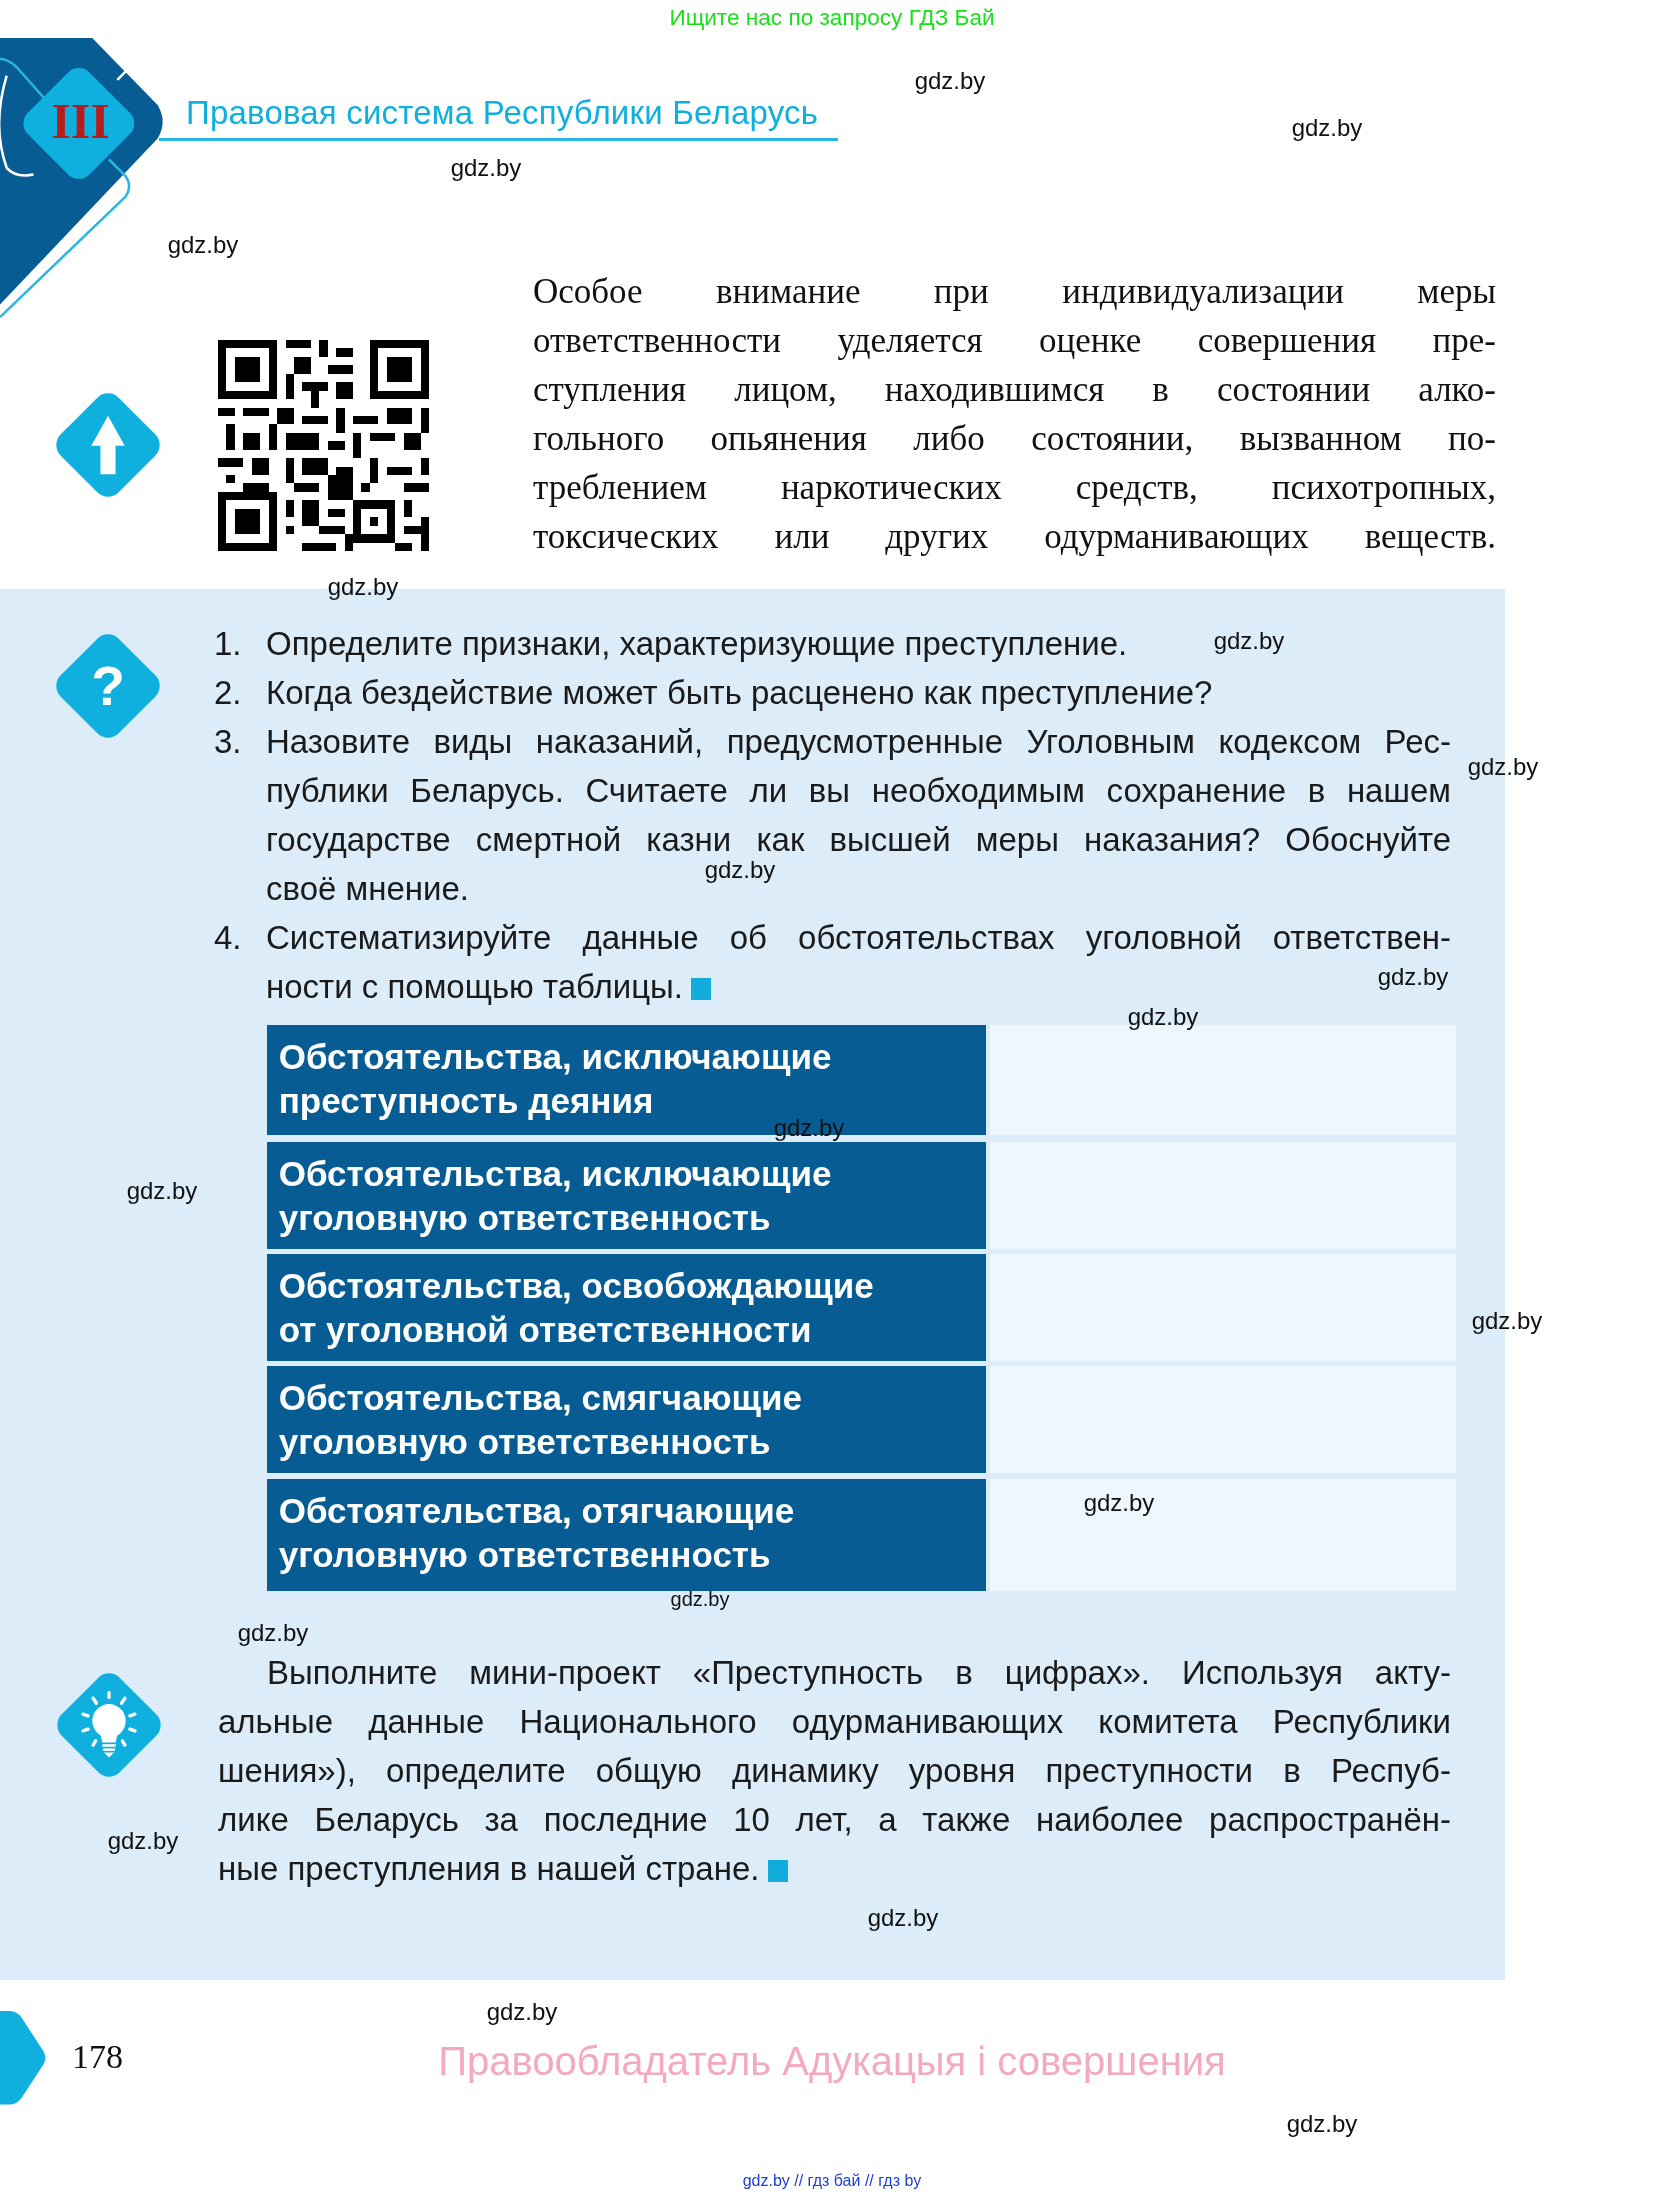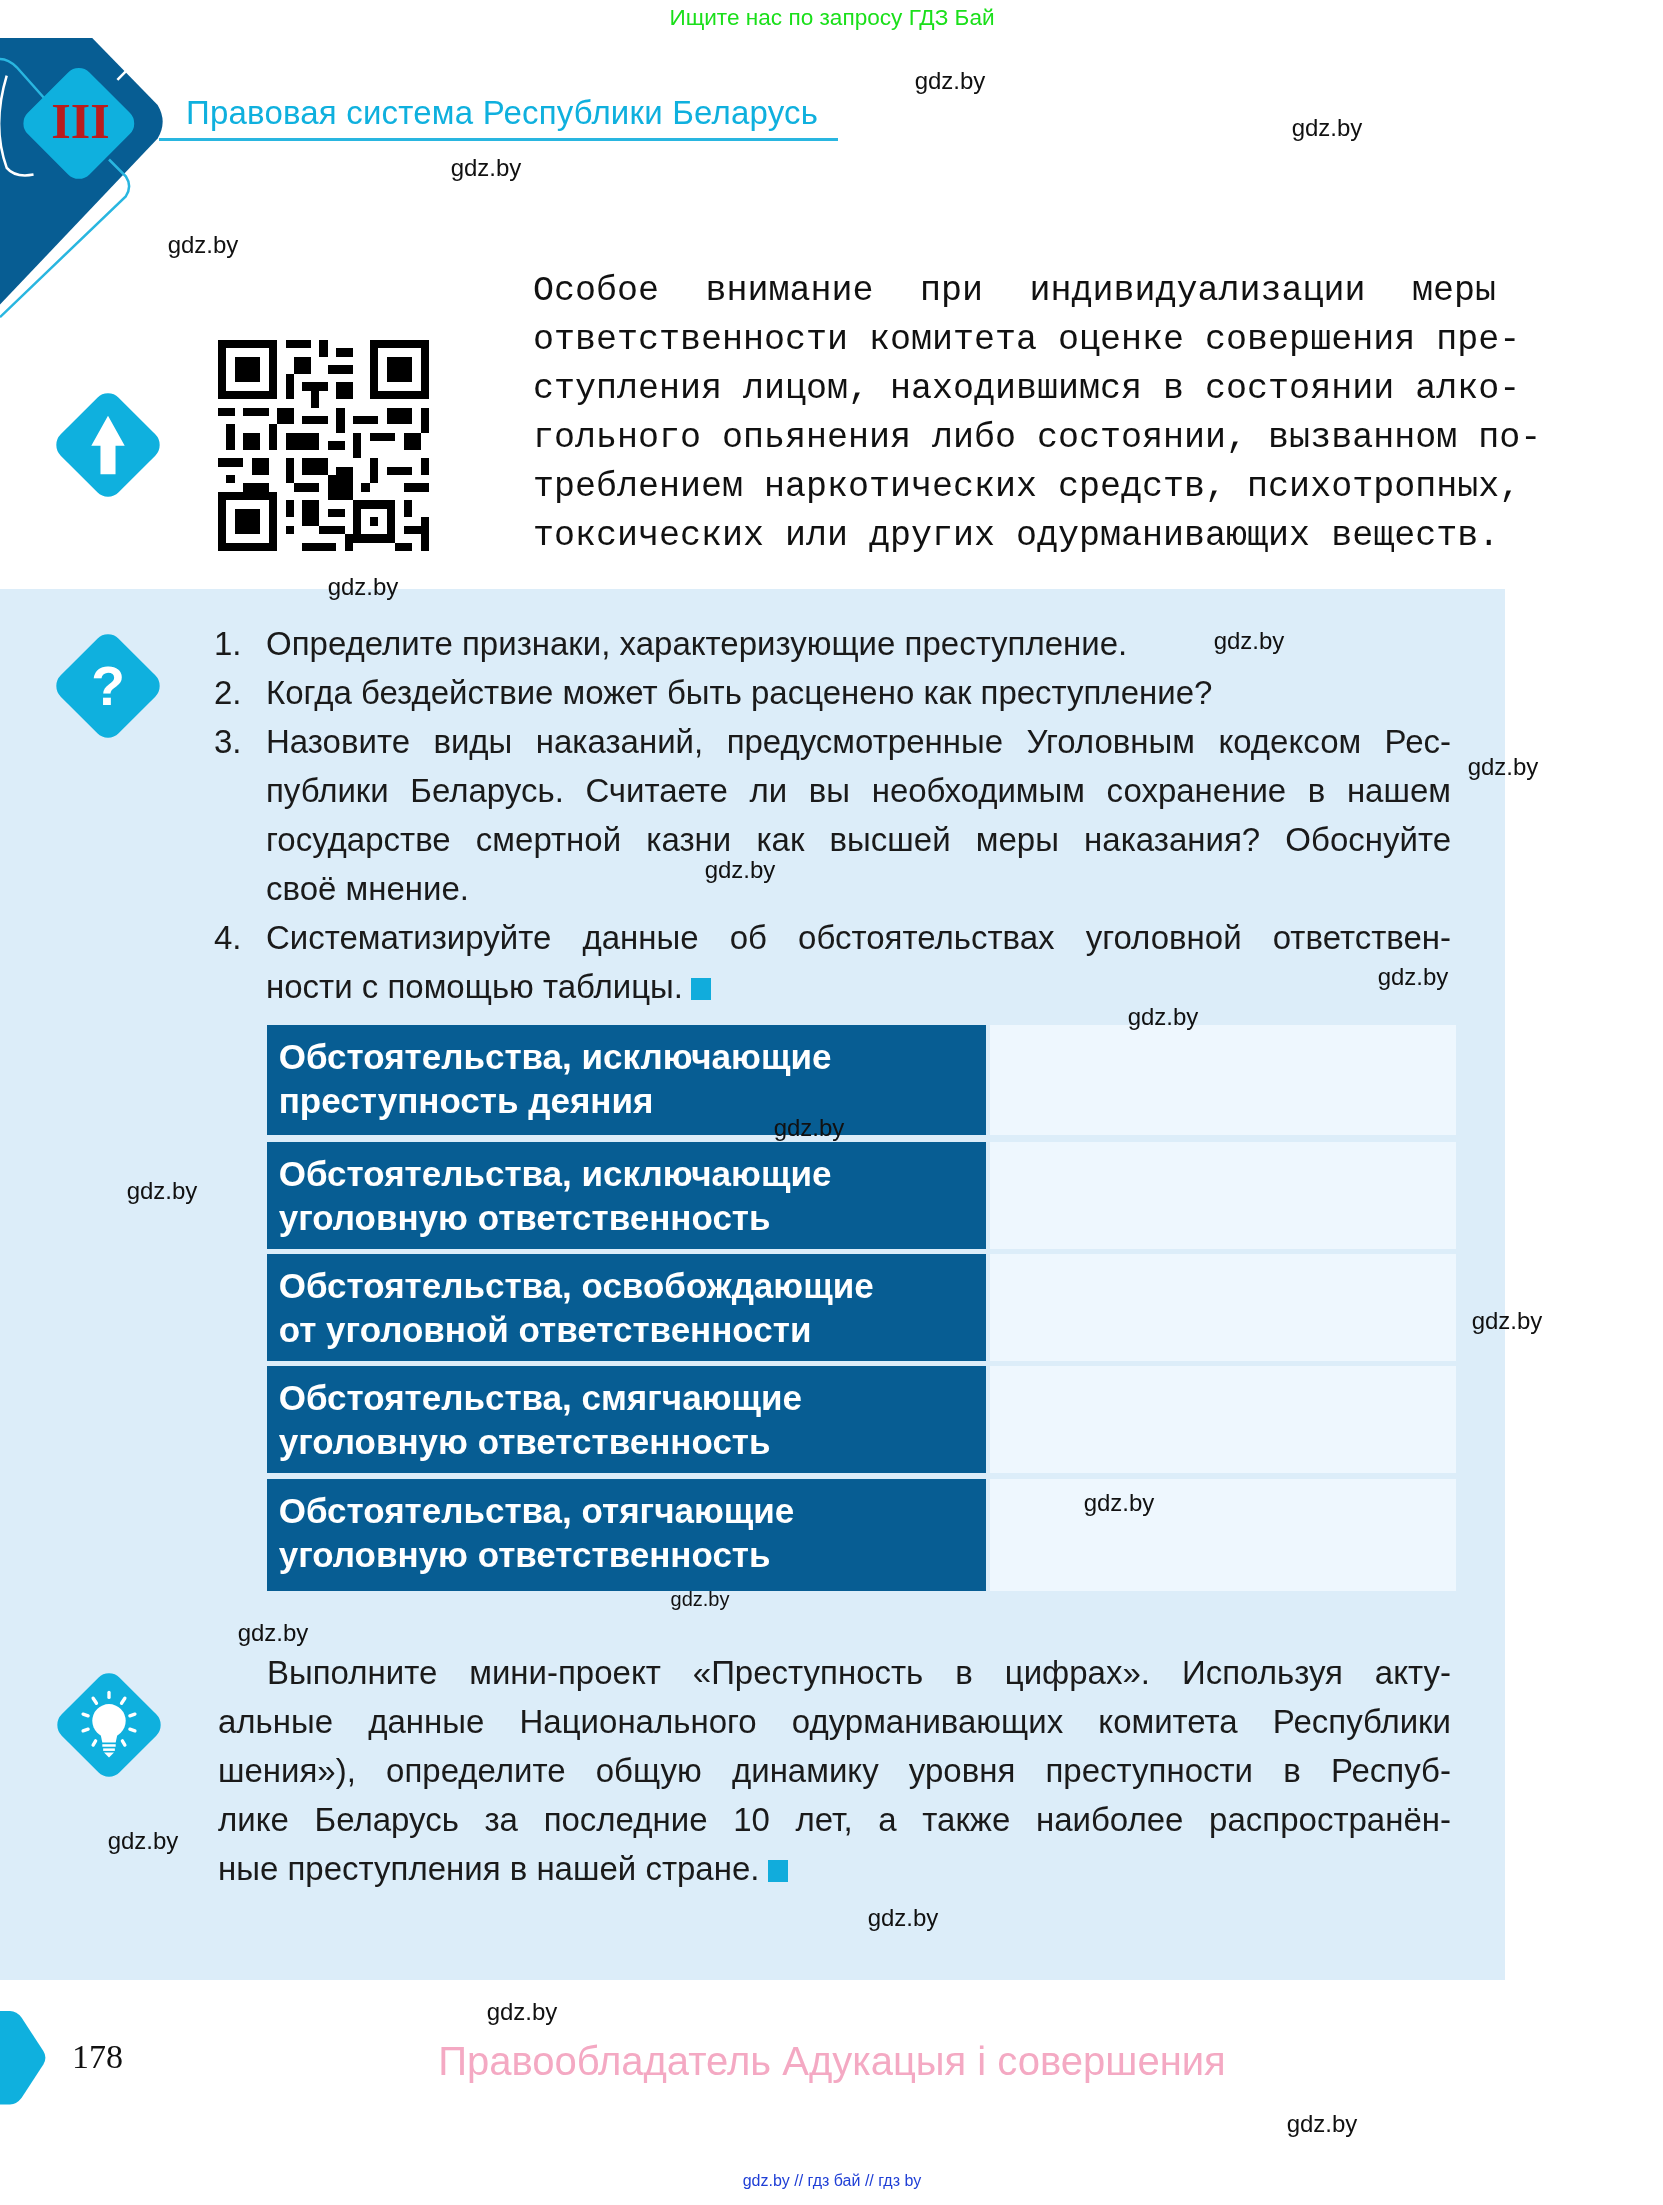--- a/index.html
+++ b/index.html
@@ -2,21 +2,21 @@
 <html style="font-size:13.4px"><head>
 <meta charset="utf-8">
 <style>
   html, body { margin:0; padding:0; }
   body { width:1664px; height:2205px; position:relative; background:#ffffff; overflow:hidden; font-family:"Liberation Sans", sans-serif; color:#1a1a1a; }
   .abs { position:absolute; }
   .wm { position:absolute; font-family:"Liberation Sans", sans-serif; font-size:24px; color:#111; transform:translate(-50%,-50%); white-space:nowrap; }
   .top-banner { position:absolute; left:0; width:1664px; top:5px; text-align:center; font-size:22.6px; color:#1adf1a; }
   .chapter-title { position:absolute; left:186px; top:94px; font-size:33px; color:#0fb0de; white-space:nowrap; letter-spacing:0.2px; }
   .chapter-rule { position:absolute; left:159px; top:138px; width:679px; height:2.5px; background:#29b6e0; }
-  .intro { position:absolute; left:533px; top:267px; width:963px; font-family:Liberation Mono, monospace; font-size:35px; line-height:49px; color:#111; text-align:justify; }
+  .intro { position:absolute; left:533px; top:267px; width:963px; font-family:Liberation Serif, serif; font-size:35px; line-height:49px; color:#111; text-align:justify; }
   .intro .line { display:block; text-align:justify; text-align-last:justify; white-space:nowrap; }
   .panel { position:absolute; left:0; top:589px; width:1505px; height:1391px; background:#dcedf9; }
   .qlist { position:absolute; left:214px; top:619px; width:1237px; font-size:33px; line-height:49px; color:#1a1a1a; }
   .qitem { position:relative; padding-left:52px; }
   .qnum { position:absolute; left:0; top:0; }
   .qline { display:block; white-space:nowrap; }
   .qline.j { text-align:justify; text-align-last:justify; }
   .marker { display:inline-block; width:20px; height:22px; background:#11acdc; vertical-align:-1.7px; margin-left:8.4px; }
   .tbl { position:absolute; left:267px; top:1025px; width:1189px; }
   .trow { position:absolute; left:0; width:1189px; height:107px;border-radius:28px; }
@@ -114,21 +114,21 @@
       <rect x="10" y="24" width="4" height="1"></rect>
       <rect x="15" y="23" width="1" height="2"></rect>
       <rect x="22" y="22" width="2" height="1"></rect>
       <rect x="24" y="21" width="1" height="4"></rect>
       <rect x="21" y="24" width="2" height="1"></rect>
   </g>
 </svg>
 
 <div class="intro">
   <span class="line">Особое внимание при индивидуализации меры</span>
-  <span class="line">ответственности комитета оценке совершения пре-</span>
+  <span class="line">ответственности уделяется оценке совершения пре-</span>
   <span class="line">ступления лицом, находившимся в состоянии алко-</span>
   <span class="line">гольного опьянения либо состоянии, вызванном по-</span>
   <span class="line">треблением наркотических средств, психотропных,</span>
   <span class="line">токсических или других одурманивающих веществ.</span>
 </div>
 
 <div class="panel"></div>
 
 <svg class="abs" style="left:47px;top:625px;" width="122" height="122" viewBox="0 0 146 146">
   <rect x="24" y="24" width="98" height="98" rx="18" ry="18" transform="rotate(45 73 73)" fill="#0fb0de"></rect>

